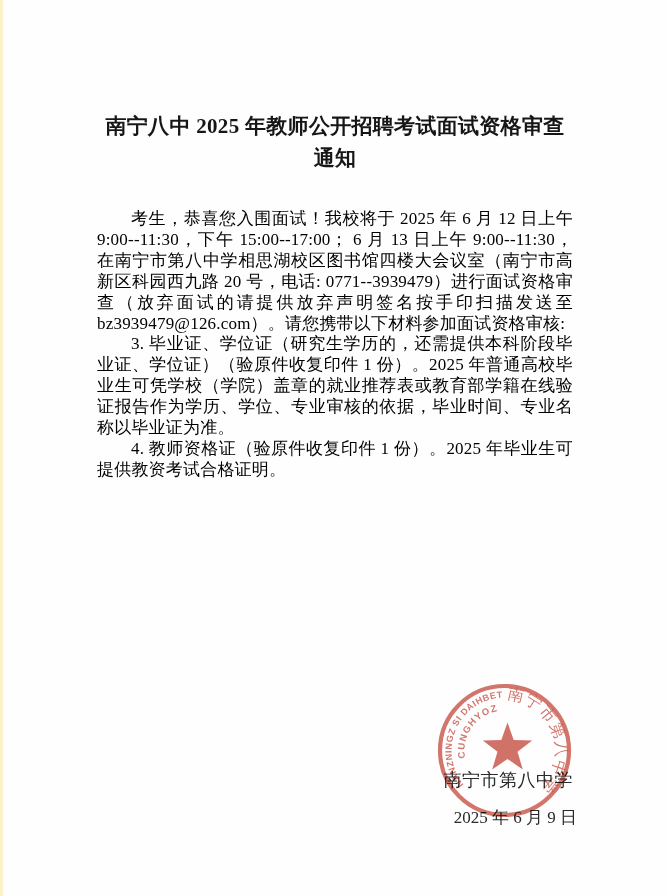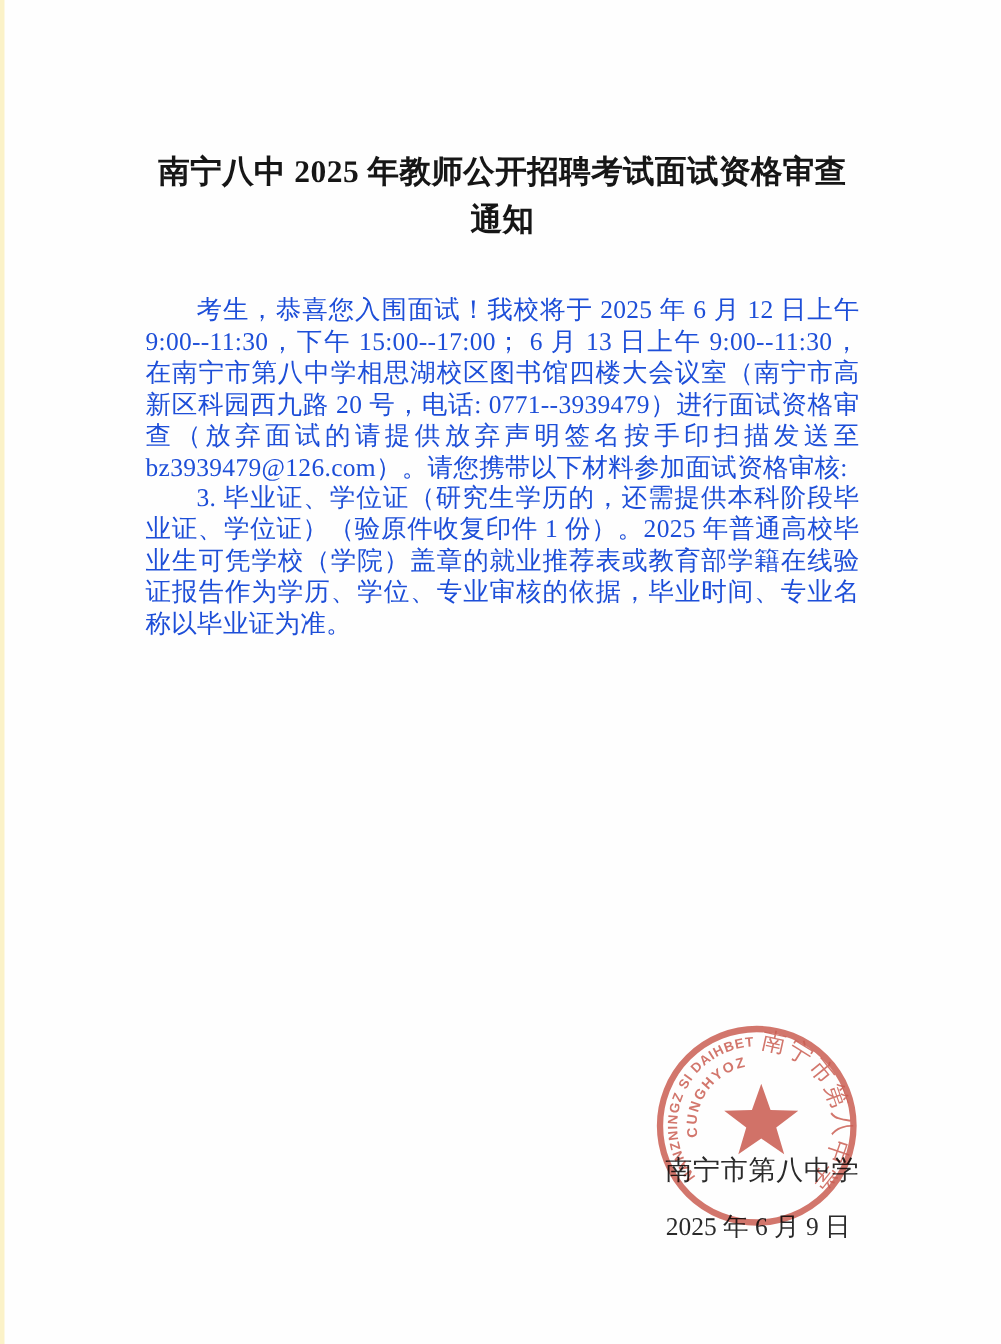--- a/index.html
+++ b/index.html
@@ -14,21 +14,21 @@
   }
   .edge-strip {
     position: absolute;
     left: 0; top: 0; bottom: 0;
     width: 3px;
     background: #fbf2c8;
   }
   .doc {
     position: absolute;
     left: 97px;
-    top: 4px;
+    top: 16px;
     width: 476px;
   }
   .doc-title {
     margin: 0;
     padding-top: 94px;
     font-size: 21px;
     line-height: 32px;
     font-weight: bold;
     text-align: center;
     letter-spacing: 0.3px;
@@ -37,35 +37,35 @@
   .doc-body {
     margin-top: 35px;
   }
   .doc-body p {
     margin: 0;
     font-size: 17px;
     line-height: 20.9px;
     text-align: justify;
     text-indent: 2em;
     letter-spacing: 0.2px;
-    color: #1d4ed8;
+    color: #000000;
   }
   .closing-signer {
     position: absolute;
     top: 770px;
     right: 94px;
     font-size: 18px;
     line-height: 20px;
     letter-spacing: 0.5px;
     color: #2a2a2a;
   }
   .closing-date {
     position: absolute;
     top: 808px;
-    right: 100px;
+    right: 90px;
     font-size: 17px;
     line-height: 20px;
     color: #2a2a2a;
   }
   .seal {
     position: absolute;
     left: 434px;
     top: 680px;
     width: 141px;
     height: 141px;
@@ -88,20 +88,21 @@
 <div class="page">
 
   <div class="edge-strip"></div>
 
   <div class="doc">
     <h1 class="doc-title">南宁八中 2025 年教师公开招聘考试面试资格审查通知</h1>
 
     <div class="doc-body">
       <p>考生，恭喜您入围面试！我校将于 2025 年 6 月 12 日上午 9:00--11:30，下午 15:00--17:00； 6 月 13 日上午 9:00--11:30，在南宁市第八中学相思湖校区图书馆四楼大会议室（南宁市高新区科园西九路 20 号，电话: 0771--3939479）进行面试资格审查（放弃面试的请提供放弃声明签名按手印扫描发送至 bz3939479@126.com）。请您携带以下材料参加面试资格审核:</p>
       <p>3. 毕业证、学位证（研究生学历的，还需提供本科阶段毕业证、学位证）（验原件收复印件 1 份）。2025 年普通高校毕业生可凭学校（学院）盖章的就业推荐表或教育部学籍在线验证报告作为学历、学位、专业审核的依据，毕业时间、专业名称以毕业证为准。</p>
+      <p>4. 教师资格证（验原件收复印件 1 份）。2025 年毕业生可提供教资考试合格证明。</p>
     </div>
   </div>
 
   <div class="closing-signer">南宁市第八中学</div>
 
   <div class="closing-date">2025 年 6 月 9 日</div>
 
   <div class="seal">
     <svg viewBox="-70.5 -70.5 141 141" xmlns="http://www.w3.org/2000/svg">
       <defs>

